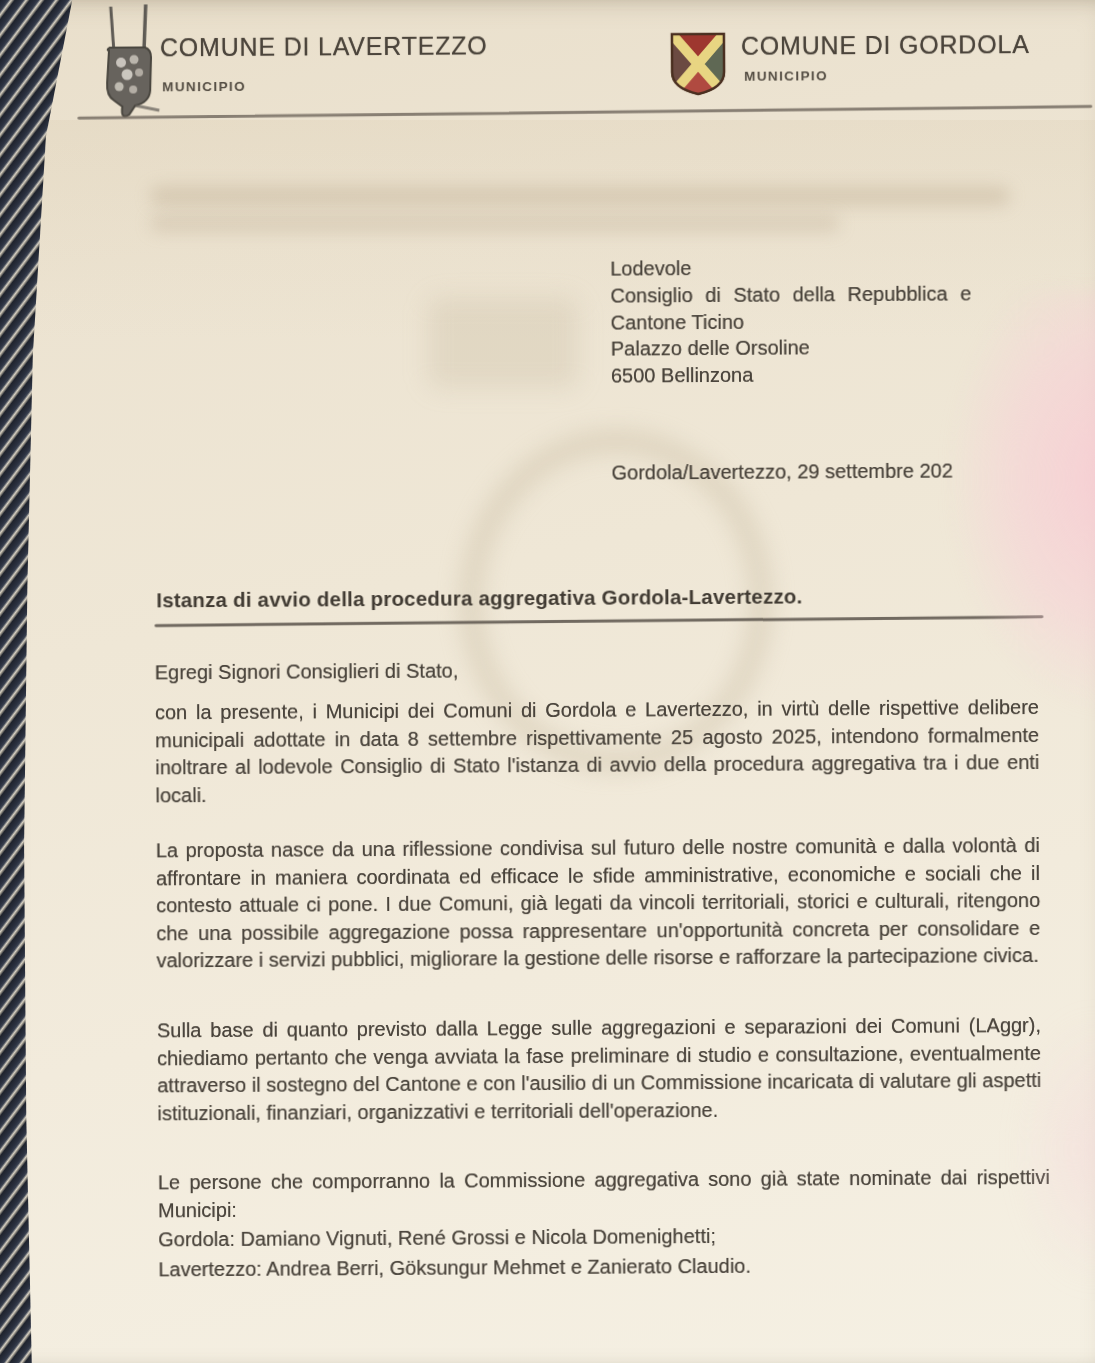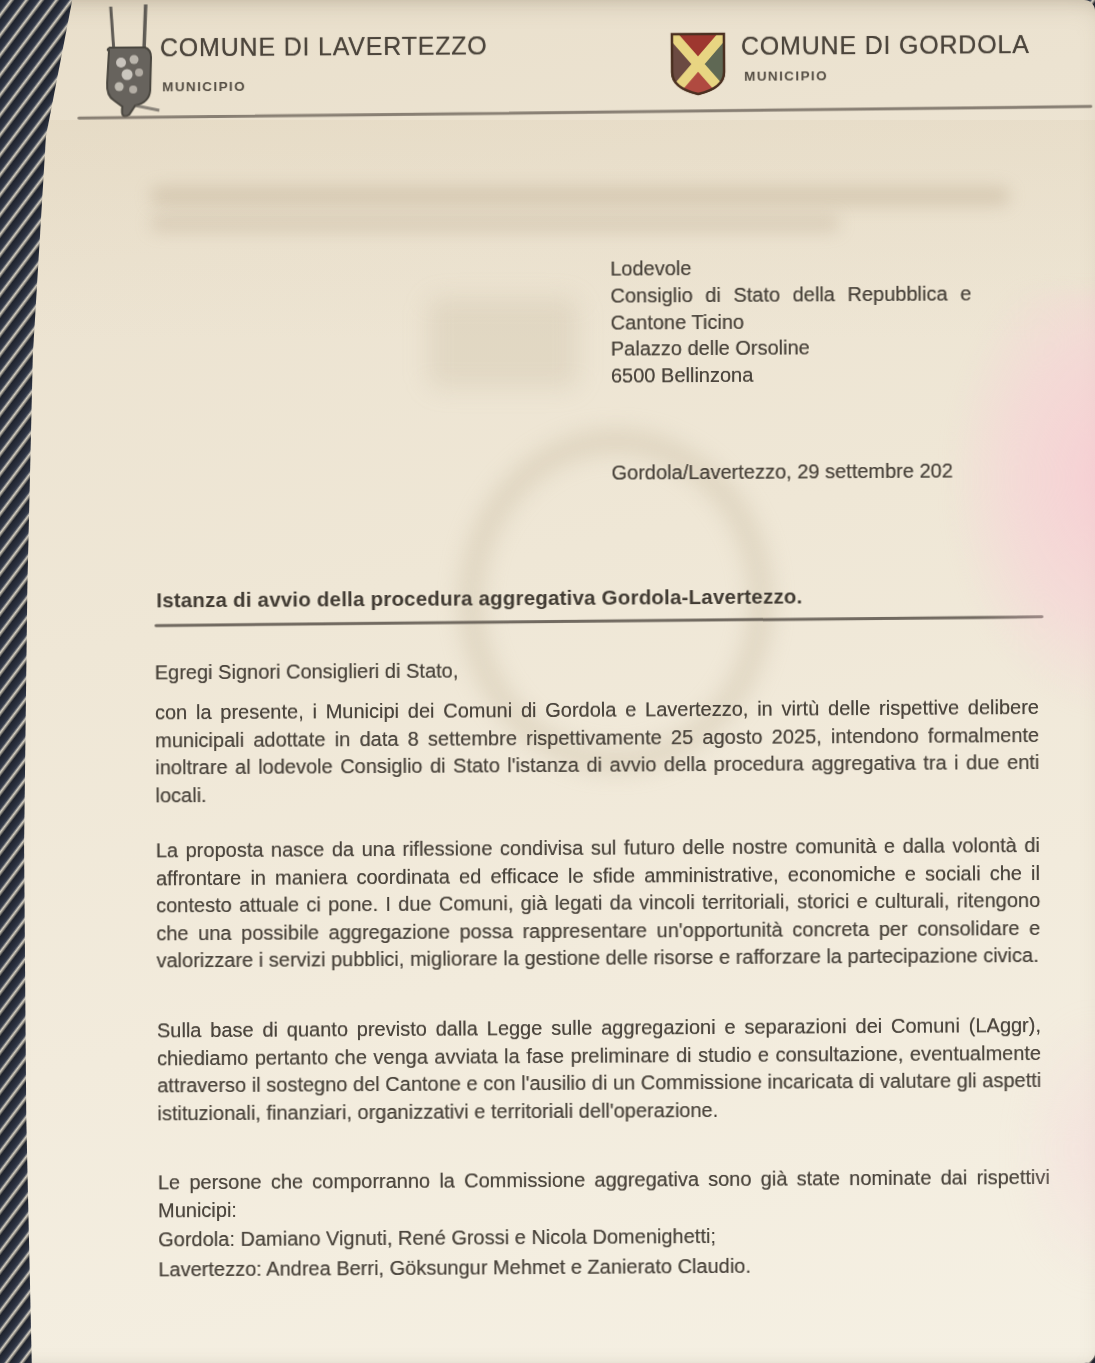--- a/index.html
+++ b/index.html
@@ -11,21 +11,20 @@
       #1f232d 0px,#2b3140 5px,#3a4150 7px,#d6d0c3 9px,#a19c90 10px,#1f232d 12px);
   }
   .photo{position:absolute;inset:0;}
 
   
   .paper{
     position:absolute;inset:0;
     clip-path:polygon(6.6% 0%,100% 0%,100% 100%,2.9% 100%,2.4% 82%,2.2% 62%,2.5% 43%,3.0% 26%,4.2% 10%);
     background:linear-gradient(168deg,#e9dfcb 0%,#ece3d1 18%,#efe7d6 42%,#f2ebdc 68%,#f5f0e3 100%);
     box-shadow:inset 16px 0 22px -12px rgba(92,80,58,.5), inset 0 14px 30px -18px rgba(120,104,78,.35);
-    border-radius:11px;
   }
   .paper-tint-top{position:absolute;left:0;top:120px;width:100%;height:220px;
     background:linear-gradient(180deg,rgba(214,198,168,.20),rgba(214,198,168,0));}
 
   
   .ghost{position:absolute;filter:blur(8px);border-radius:12px;}
   .ghost-a{left:150px;top:186px;width:860px;height:20px;background:rgba(174,156,126,.30);}
   .ghost-b{left:150px;top:215px;width:690px;height:17px;background:rgba(174,156,126,.26);}
   .ghost-c{left:428px;top:298px;width:150px;height:90px;background:rgba(182,164,134,.20);filter:blur(12px);}
   .ghost-seal{left:458px;top:428px;width:264px;height:294px;border-radius:50%;

